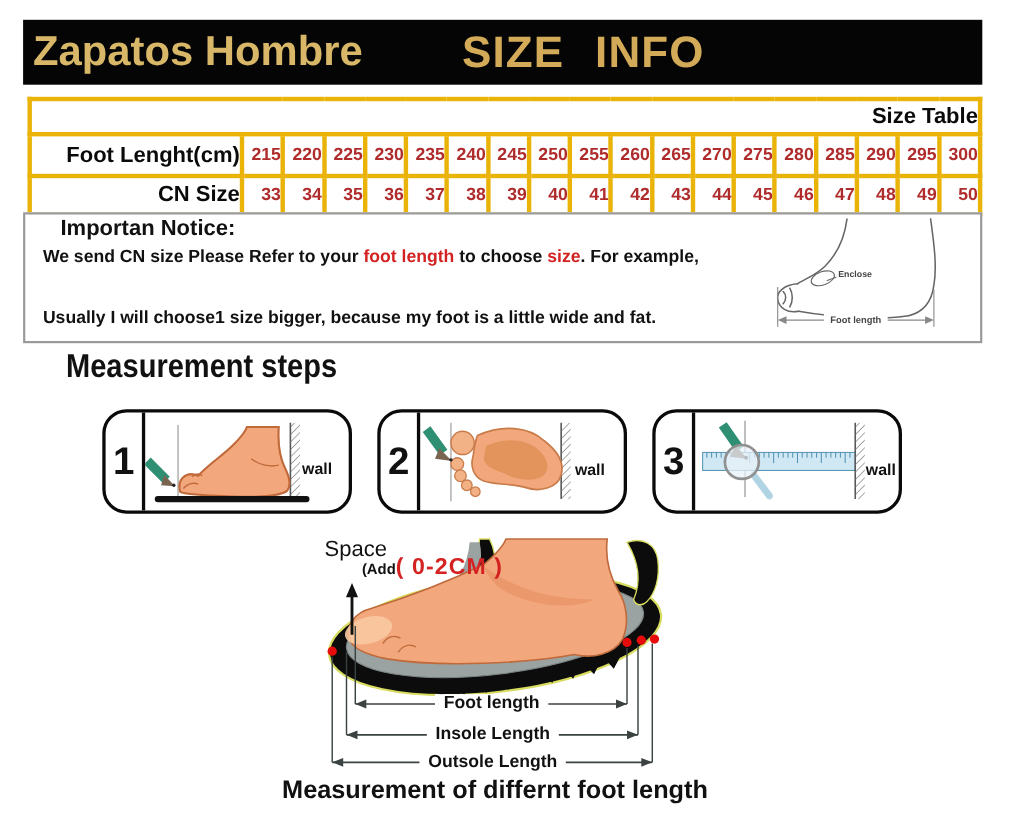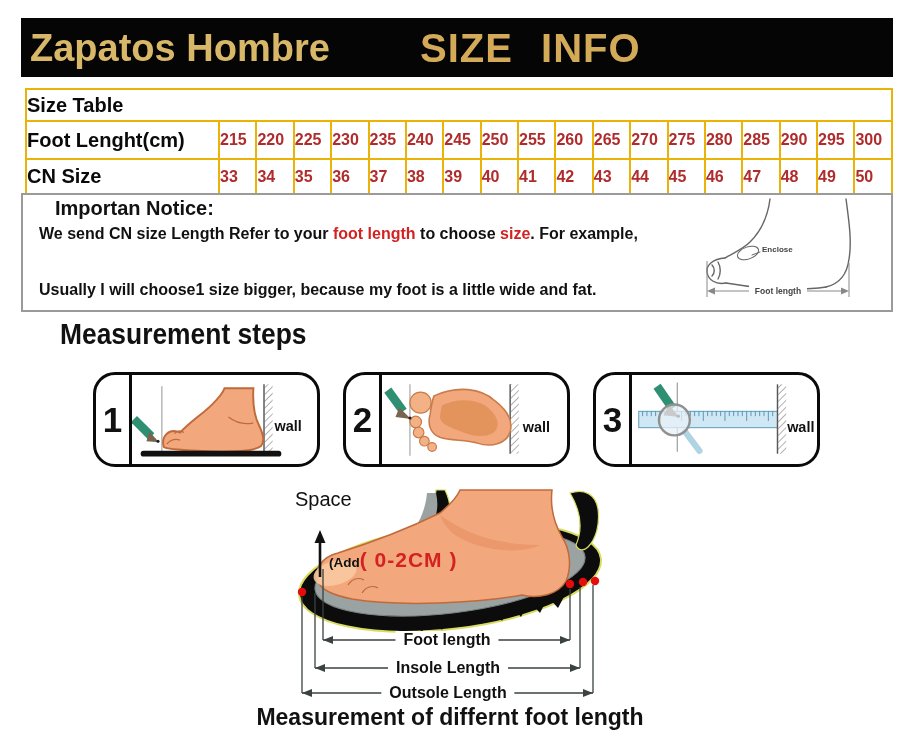--- a/index.html
+++ b/index.html
@@ -9,21 +9,21 @@
   
   .header-bar{position:absolute;left:21px;top:18px;width:872px;height:59px;background:#050505;}
   .brand{position:absolute;left:9px;top:50%;transform:translateY(-50%);
          font-size:38px;font-weight:bold;color:#d8b868;letter-spacing:0px;}
   .size-info{position:absolute;left:399px;top:50%;transform:translateY(-50%);
          font-size:40px;font-weight:bold;color:#d3aa58;letter-spacing:1px;word-spacing:16px;}
 
   
   .size-table{position:absolute;left:25px;top:88px;}
   table{border-collapse:collapse;table-layout:fixed;width:868px;border:2px solid #6e6e6e;}
-  td{border:2px solid #eab308;text-align:left;vertical-align:middle;padding:0;overflow:hidden;}
+  td{border:4px solid #eab308;text-align:right;vertical-align:middle;padding:0;overflow:hidden;}
   .tbl-title{font-size:20px;font-weight:bold;color:#0a0a0a;}
   .tbl-label{font-size:20px;font-weight:bold;color:#0a0a0a;}
   .row-title{height:32px;}
   .row-foot{height:38px;}
   .row-cn{height:35px;}
   .row-foot td:not(.tbl-label), .row-cn td:not(.tbl-label){
       font-size:16px;font-weight:bold;color:#b02c2c;}
 
   
   .notice-box{position:absolute;left:21px;top:193px;width:868px;height:115px;
@@ -41,21 +41,21 @@
             border-radius:22px;background:#fff;display:flex;box-sizing:border-box;}
   .step-num{width:33px;border-right:3px solid #0a0a0a;display:flex;align-items:center;
             justify-content:center;font-size:35px;font-weight:bold;flex:none;}
   .step-illus{flex:1;}
 
   
   .bottom-diagram{position:absolute;left:240px;top:485px;width:440px;height:220px;}
   .space-label{position:absolute;left:55px;top:3px;font-size:20px;font-weight:normal;}
   .add-line{position:absolute;left:49px;top:19px;display:flex;align-items:baseline;}
   .add-label{font-size:13.5px;font-weight:bold;margin-left:40px;}
-  .range-label{font-size:21px;font-weight:bold;color:#d42222;letter-spacing:1px;margin-top:44px;}
+  .range-label{font-size:21px;font-weight:bold;color:#d42222;letter-spacing:1px;}
   .arrow-label{position:absolute;transform:translateX(-50%);background:#fff;
                padding:0 8px;font-size:16px;font-weight:bold;white-space:nowrap;}
   .al0{left:207px;top:146px;} .al1{left:208px;top:174px;} .al2{left:208px;top:199px;}
   .caption{position:absolute;left:450px;top:704px;transform:translateX(-50%);
            font-size:23px;font-weight:bold;white-space:nowrap;}
 </style>
 </head>
 <body>
 
 <div id="page">
@@ -133,21 +133,21 @@
             <td>48</td>
             <td>49</td>
             <td>50</td>
           </tr>
     </tbody>
       </table>
   </div>
 
   <div class="notice-box">
     <div class="notice-title">Importan Notice:</div>
-    <div class="notice-line nl1"><span>We send CN size Length Refer to your </span><span class="red">foot length</span><span> to choose </span><span class="red">size</span><span>. For example,</span></div>
+    <div class="notice-line nl1"><span>We send CN size Please Refer to your </span><span class="red">foot length</span><span> to choose </span><span class="red">size</span><span>. For example,</span></div>
     <div class="notice-line nl3">Usually I will choose1 size bigger, because my foot is a little wide and fat.</div>
 
     <svg class="notice-foot-svg" width="185" height="106" viewBox="0 0 185 106">
       <g fill="none" stroke="#666" stroke-width="1.4" stroke-linecap="round">
         <path d="M 70,2 C 68,18 62,33 50,45 C 42,53 31,57 25,61"></path>
         <path d="M 146,2 C 149,24 152,45 149,62 C 147,78 139,87 126,90"></path>
         <path d="M 126,90 C 100,94 60,92 26,86"></path>
         <path d="M 25,61 C 13,62 6,68 7,75 C 8,83 16,88 26,86"></path>
         <path d="M 12,68 C 15,71 15,76 12,79"></path>
         <path d="M 18,65 C 21,70 21,77 18,82"></path>

